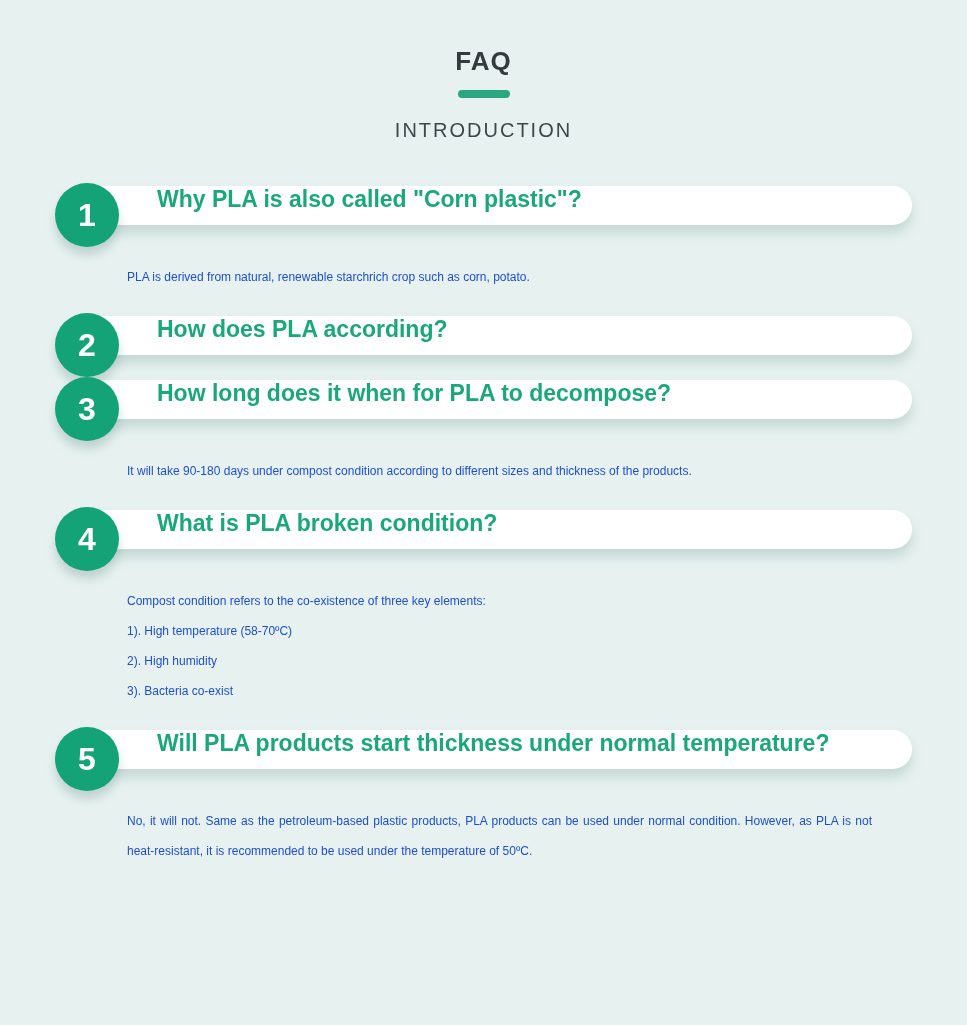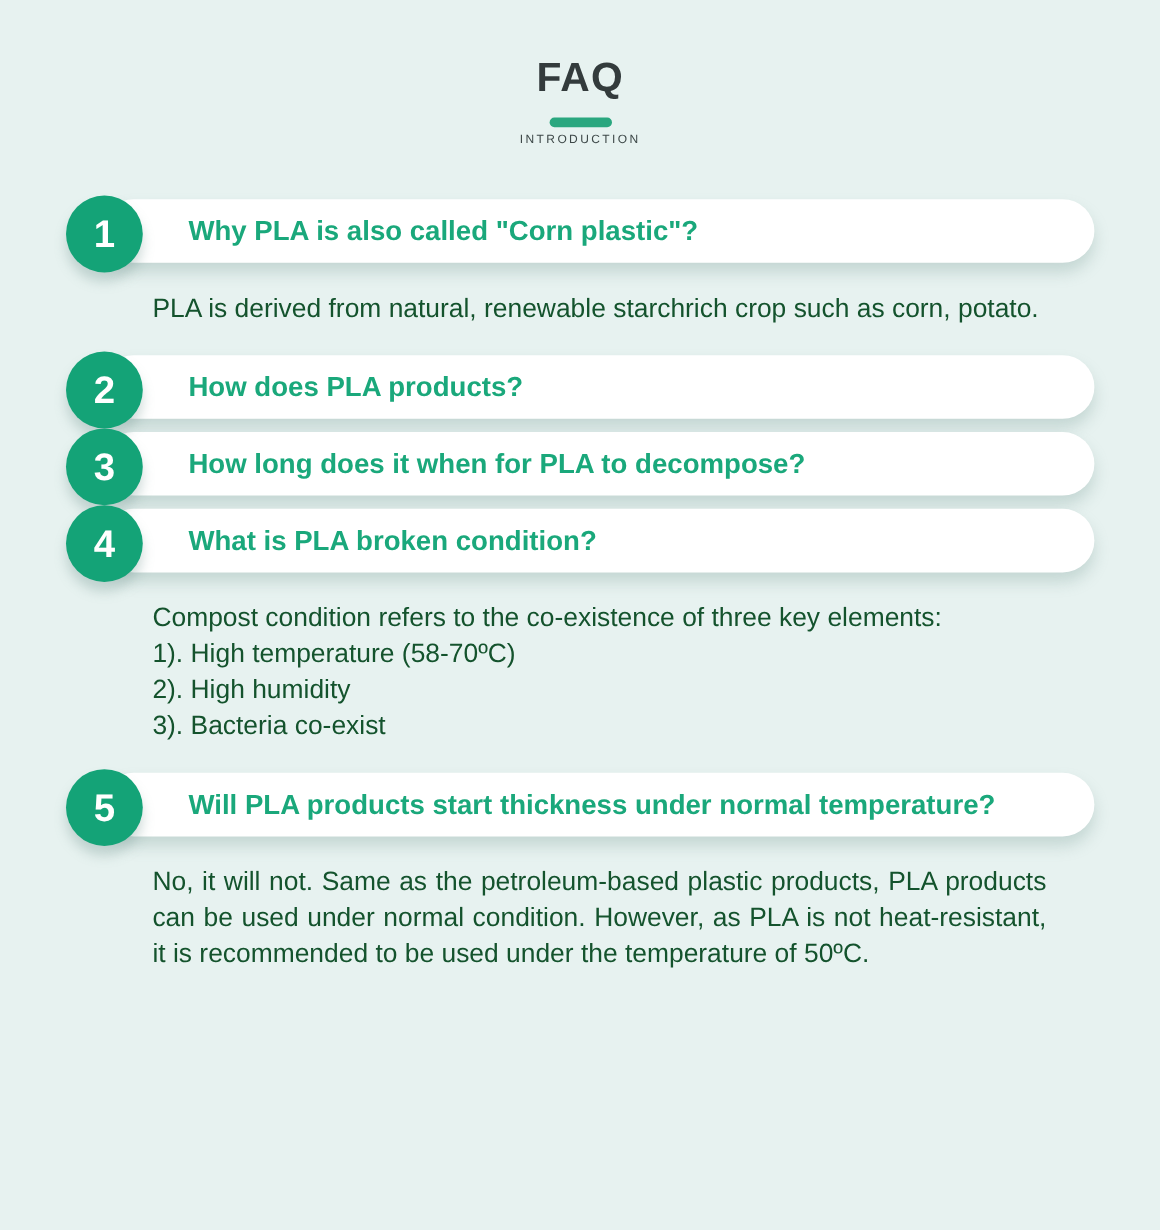--- a/index.html
+++ b/index.html
@@ -8,49 +8,48 @@
     position: relative;
     width: 967px;
     height: 1025px;
     margin: 0 auto;
     background: #e7f2f0;
     overflow: hidden;
     font-family: "Liberation Sans", sans-serif;
   }
   .header { padding-top: 46px; text-align: center; }
   .title {
-    font-size: 34px;
+    font-size: 26px;
     font-weight: 700;
     color: #333b3c;
     letter-spacing: 1px;
   }
   .title-divider {
     width: 52px; height: 8px;
     border-radius: 4px;
     background: #2aa77f;
     margin: 13px auto 0;
   }
   .subtitle {
-    margin-top: 5px;
-    font-size: 10px;
+    margin-top: 21px;
+    font-size: 20px;
     letter-spacing: 2px;
     color: #3d4848;
   }
   .faq-list { margin-top: 41px; }
   .faq-item { margin: 0 55px; }
   .qrow { position: relative; height: 64px; }
   .pill {
     position: absolute;
     left: 30px; right: 0; top: 3px;
-    height: 53px;
+    height: 39px;
     background: #ffffff;
     border-radius: 27px;
     box-shadow: 0 8px 12px rgba(125, 158, 152, 0.32);
     display: flex;
-    align-items: center;
     padding-left: 72px;
     z-index: 1;
   }
   .question {
     color: #1aa87b;
     font-size: 23px;
     font-weight: 700;
     white-space: nowrap;
   }
   .badge {
@@ -63,23 +62,23 @@
     font-size: 32px;
     font-weight: 700;
     display: flex;
     align-items: center;
     justify-content: center;
     box-shadow: 0 8px 10px rgba(118, 152, 146, 0.35);
     z-index: 2;
   }
   .answer {
     margin: 15px 40px 21px 72px;
-    font-size: 22px;
+    font-size: 12px;
     line-height: 30px;
-    color: #14532d;
+    color: #1d4ed8;
     white-space: pre-line;
   }
   .answer.justify { text-align: justify; }
 </style>
 </head>
 <body>
 
 <div class="page">
 
   <div class="header">
@@ -97,32 +96,33 @@
           <span class="question">Why PLA is also called "Corn plastic"?</span>
         </div>
       </div>
       <div class="answer">PLA is derived from natural, renewable starchrich crop such as corn, potato.</div>
     </div>
 
     <div class="faq-item">
       <div class="qrow">
         <div class="badge">2</div>
         <div class="pill">
-          <span class="question">How does PLA products?</span>
+          <span class="question">How does PLA according?</span>
         </div>
       </div>
     </div>
 
     <div class="faq-item">
       <div class="qrow">
         <div class="badge">3</div>
         <div class="pill">
           <span class="question">How long does it when for PLA to decompose?</span>
         </div>
       </div>
+      <div class="answer justify">It will take 90-180 days under compost condition according to different sizes and thickness of the products.</div>
     </div>
 
     <div class="faq-item">
       <div class="qrow">
         <div class="badge">4</div>
         <div class="pill">
           <span class="question">What is PLA broken condition?</span>
         </div>
       </div>
       <div class="answer">Compost condition refers to the co-existence of three key elements:

